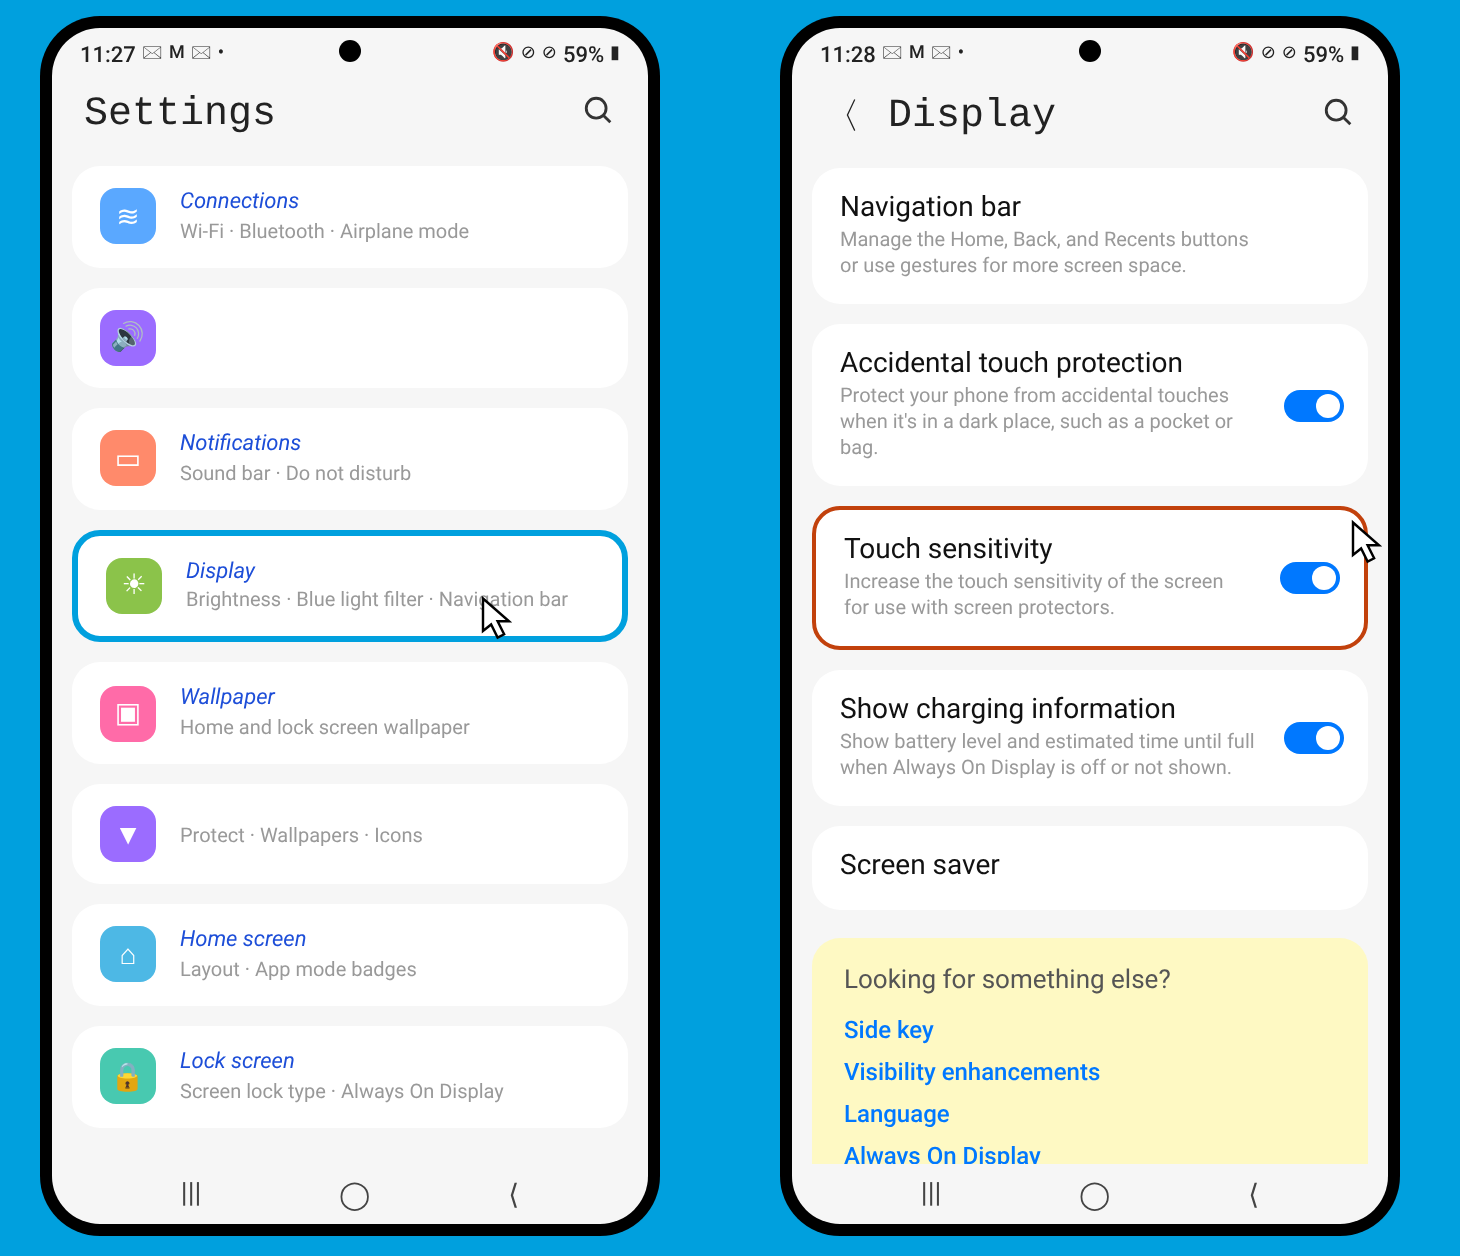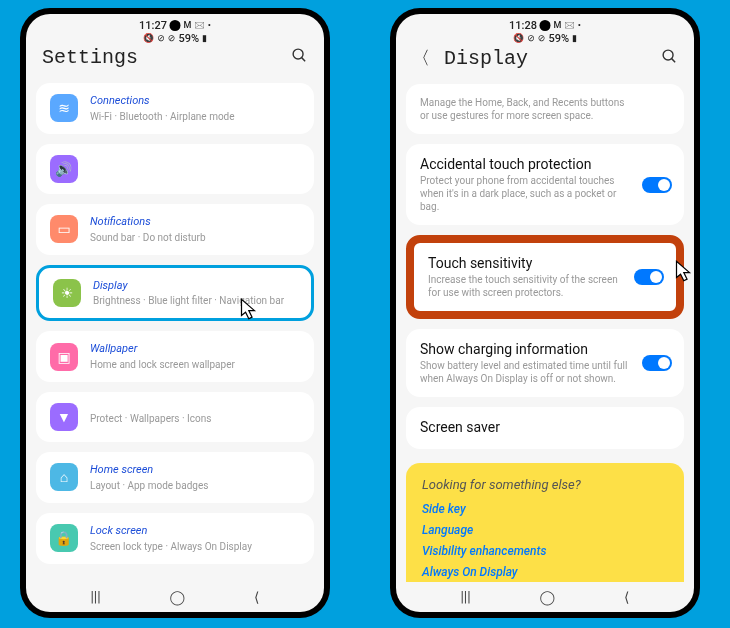--- a/index.html
+++ b/index.html
@@ -44,21 +44,20 @@
 }
 .status-bar {
   display: flex;
   justify-content: space-between;
   align-items: center;
   padding: 5px 14px 0;
   font-size: 11px;
   font-weight: 500;
   color: #222;
   height: 22px;
-  flex-direction: column;
 }
 .status-left, .status-right { display: flex; align-items: center; gap: 3px; }
 .sicon { font-size: 9px; line-height: 1; }
 .header {
   display: flex;
   align-items: center;
   padding: 10px 16px 14px;
   gap: 14px;
 }
 .header-title {
@@ -114,21 +113,21 @@
   line-height: 1.3;
   margin-top: 2px;
 }
 .card2 {
   background: #fff;
   border-radius: 14px;
   padding: 12px 14px;
   margin-bottom: 10px;
   position: relative;
 }
-.card2.highlighted { border: 8px solid #c2410c; }
+.card2.highlighted { border: 2px solid #c2410c; }
 .card2-title { font-size: 14px; color: #111; margin-bottom: 2px; padding-right: 42px; }
 .card2-sub { font-size: 10px; color: #999; line-height: 1.3; padding-right: 42px; }
 .toggle {
   position: absolute;
   right: 12px;
   top: 50%;
   transform: translateY(-50%);
   width: 30px;
   height: 16px;
   background: #0078ff;
@@ -138,25 +137,24 @@
   content: "";
   position: absolute;
   right: 2px;
   top: 2px;
   width: 12px;
   height: 12px;
   background: #fff;
   border-radius: 50%;
 }
 .extras {
-  background: #fde047;
+  background: #fef9c3;
   border-radius: 14px;
   padding: 14px 16px;
   margin-top: 14px;
-  font-style: italic;
 }
 .extras-title {
   font-size: 13px;
   color: #555;
   margin-bottom: 10px;
 }
 .extras-link {
   font-size: 12px;
   color: #0078ff;
   font-weight: 500;
@@ -298,20 +296,21 @@
       <span class="header-title">Display</span>
       <span class="search-icon">
         <svg width="17" height="17" viewBox="0 0 24 24" fill="none" stroke="#333" stroke-width="2">
             <circle cx="10" cy="10" r="7"></circle>
             <line x1="20" y1="20" x2="15" y2="15"></line>
           </svg>
       </span>
     </div>
     <div class="content" id="right-list">
         <div class="card2">
+          <div class="card2-title">Navigation bar</div>
           <div class="card2-sub">Manage the Home, Back, and Recents buttons or use gestures for more screen space.</div>
         </div>
         <div class="card2">
           <div class="card2-title">Accidental touch protection</div>
           <div class="card2-sub">Protect your phone from accidental touches when it's in a dark place, such as a pocket or bag.</div>
           <div class="toggle"></div>
         </div>
         <div class="card2 highlighted">
           <div class="card2-title">Touch sensitivity</div>
           <div class="card2-sub">Increase the touch sensitivity of the screen for use with screen protectors.</div>
@@ -321,22 +320,22 @@
           <div class="card2-title">Show charging information</div>
           <div class="card2-sub">Show battery level and estimated time until full when Always On Display is off or not shown.</div>
           <div class="toggle"></div>
         </div>
         <div class="card2">
           <div class="card2-title">Screen saver</div>
         </div>
         <div class="extras">
           <div class="extras-title">Looking for something else?</div>
           <div class="extras-link">Side key</div>
+          <div class="extras-link">Visibility enhancements</div>
           <div class="extras-link">Language</div>
-          <div class="extras-link">Visibility enhancements</div>
           <div class="extras-link">Always On Display</div>
         </div>
       </div>
     <div class="navbar">
       <span>|||</span>
       <span>◯</span>
       <span>⟨</span>
     </div>
   </div>
   <svg class="pointer" style="left:280px; top:250px;" viewBox="0 0 32 32">

